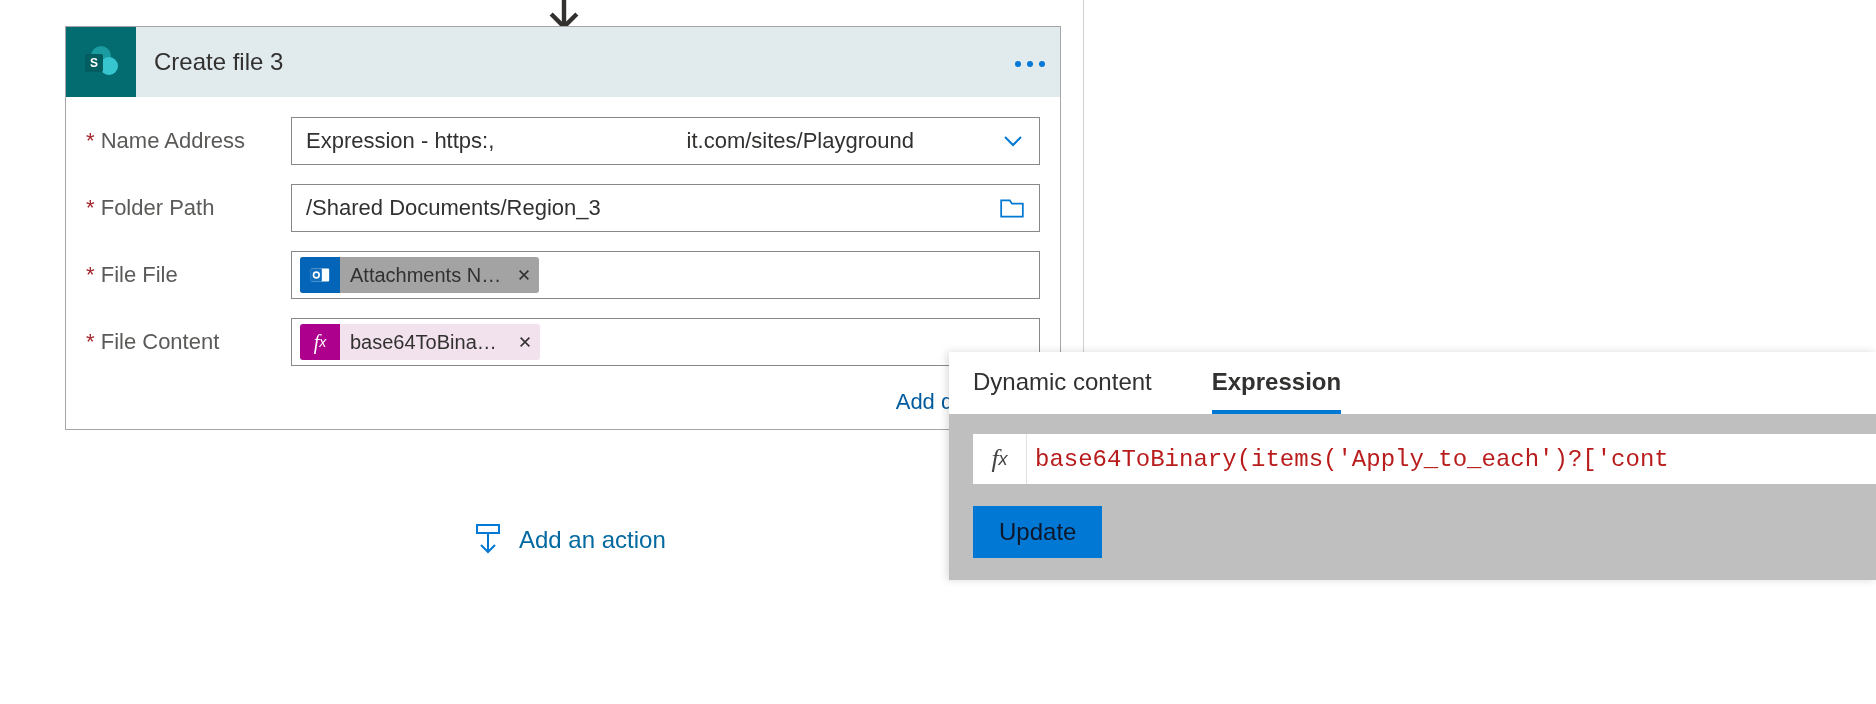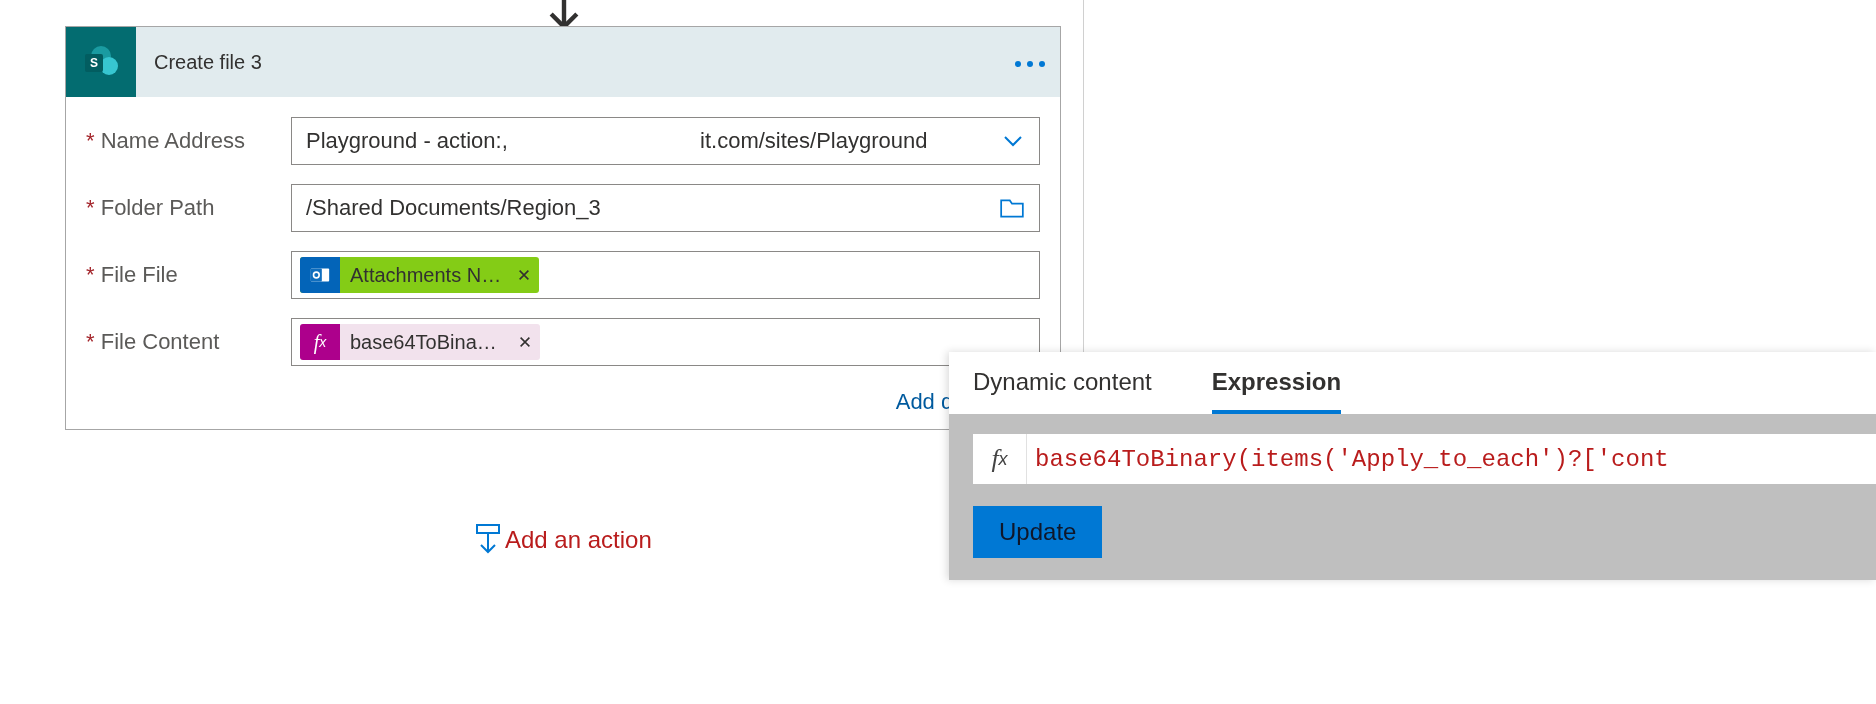--- a/index.html
+++ b/index.html
@@ -22,21 +22,21 @@
     background: #e1ebee;
     display: flex;
     align-items: center;
   }
   .card-icon-slot {
     width: 70px; height: 70px; background: #036c70;
     display: flex; align-items: center; justify-content: center;
   }
   .card-icon-slot svg { width: 40px; height: 40px; }
   .card-title {
-    font-size: 20px;
+    font-size: 24px;
     font-weight: 400;
     color: #323130;
     padding-left: 18px;
     flex: 1;
   }
   .card-menu {
     width: 60px; height: 70px; display: flex; align-items: center; justify-content: center;
     color: #0078d4;
   }
   .card-menu .dots span { display:inline-block; width:6px;height:6px;border-radius:50%;background:#0078d4;margin:0 3px;}
@@ -90,21 +90,21 @@
     padding: 0 8px 0 10px;
     white-space: nowrap; overflow: hidden; text-overflow: ellipsis;
     color: #323130;
   }
   .token-remove {
     width: 30px; height: 100%;
     display:flex;align-items:center;justify-content:center;
     color:#323130;font-size:18px;
   }
 
-  .token-outlook { background:#84cc16; }
+  .token-outlook { background:#a3a3a3; }
   .token-outlook .token-icon { background:#0364b8; color:#fff; }
   .token-expression { background:#f2e2ed; }
   .token-expression .token-icon { background:#ad008c; color:#fff; font-style: italic; font-family: "Times New Roman", serif; }
 
   .add-dynamic {
     text-align: right;
     padding: 0 20px 14px 0;
   }
   .add-dynamic a { color:#005a9e; font-size:22px; text-decoration:none; }
 
@@ -118,21 +118,22 @@
     border-left:1px solid #d0d0d0;
   }
 
   
   .add-action {
     position:absolute;
     top:523px;
     left:471px;
     display:flex;
     align-items:center;
-    color:#b91c1c;
+    gap:14px;
+    color:#0369a1;
     font-size:24px;
   }
   .add-action svg { width:34px; height:34px; }
 
   
   .flyout {
     position:absolute;
     top:352px;
     left:949px;
     right:0;
@@ -218,21 +219,21 @@
       <div class="dots"><span></span><span></span><span></span></div>
     </div>
   </div>
 
   <div class="card-body">
 
     <div class="field-row">
       <div class="field-label">Name Address</div>
       <div class="field-input">
         <span class="text">
-          <span>Playground - action:,</span>
+          <span>Expression - https:,</span>
           <span style="display:inline-block;width:180px;"></span>
           <span>it.com/sites/Playground</span>
         </span>
         <svg class="field-chevron" viewBox="0 0 24 24" fill="none" stroke="currentColor" stroke-width="2">
           <path d="M4 8 L12 16 L20 8"></path>
         </svg>
       </div>
     </div>
 
     <div class="field-row">

